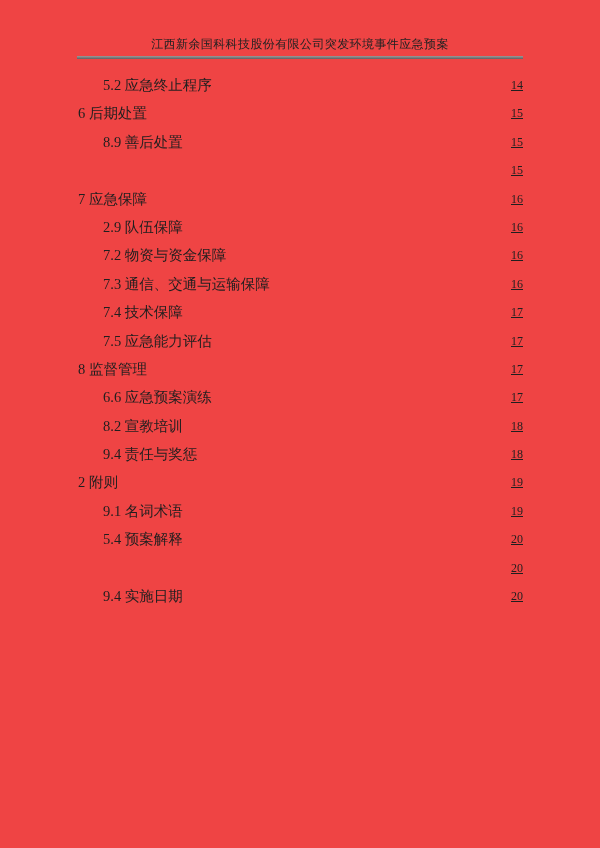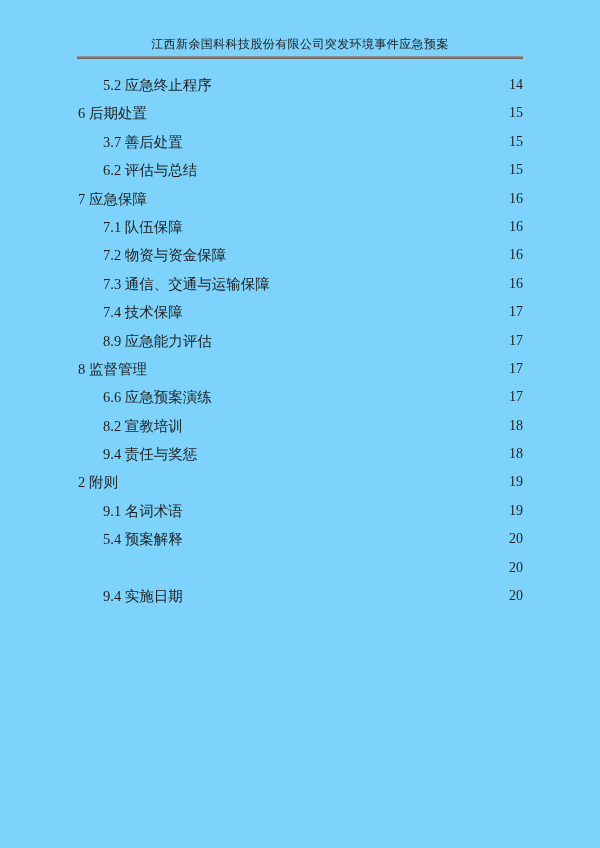--- a/index.html
+++ b/index.html
@@ -11,21 +11,21 @@
     width: 600px;
     height: 848px;
     position: relative;
     font-family: "Liberation Serif", "DejaVu Serif", serif;
     color: #1c1c1c;
     overflow: hidden;
   }
   .page {
     position: absolute;
     inset: 0;
-    background: #7dd3fc;
+    background: #ef4444;
   }
   .doc-header {
     position: absolute;
     top: 36px;
     left: 40px;
     right: 40px;
     text-align: center;
     font-size: 12px;
     color: #222222;
     letter-spacing: 0.4px;
@@ -63,78 +63,78 @@
   .toc-dots {
     flex: 1 1 auto;
     margin: 0 3px 0 4px;
     background-image: radial-gradient(circle, #3a3a3a 0.9px, rgba(0,0,0,0) 1.15px);
     background-size: 4.2px 100%;
     background-position: left center;
     background-repeat: repeat-x;
   }
   .toc-page {
     flex: 0 0 auto;
-    font-size: 14px;
+    font-size: 12px;
     text-align: right;
+    text-decoration: underline;
   }
 </style>
 </head>
 <body>
 
 <div class="page">
   <div class="doc-header">江西新余国科科技股份有限公司突发环境事件应急预案</div>
   <div class="header-rule"></div>
   <div class="toc" id="toc-list">
       <div class="toc-row level-2">
     <span class="toc-label">5.2 应急终止程序</span>
     <span class="toc-dots"></span>
     <span class="toc-page">14</span>
   </div>
       <div class="toc-row level-1">
     <span class="toc-label">6 后期处置</span>
     <span class="toc-dots"></span>
     <span class="toc-page">15</span>
   </div>
       <div class="toc-row level-2">
-    <span class="toc-label">3.7 善后处置</span>
+    <span class="toc-label">8.9 善后处置</span>
     <span class="toc-dots"></span>
     <span class="toc-page">15</span>
   </div>
       <div class="toc-row level-2">
-    <span class="toc-label">6.2 评估与总结</span>
     <span class="toc-dots"></span>
     <span class="toc-page">15</span>
   </div>
       <div class="toc-row level-1">
     <span class="toc-label">7 应急保障</span>
     <span class="toc-dots"></span>
     <span class="toc-page">16</span>
   </div>
       <div class="toc-row level-2">
-    <span class="toc-label">7.1 队伍保障</span>
+    <span class="toc-label">2.9 队伍保障</span>
     <span class="toc-dots"></span>
     <span class="toc-page">16</span>
   </div>
       <div class="toc-row level-2">
     <span class="toc-label">7.2 物资与资金保障</span>
     <span class="toc-dots"></span>
     <span class="toc-page">16</span>
   </div>
       <div class="toc-row level-2">
     <span class="toc-label">7.3 通信、交通与运输保障</span>
     <span class="toc-dots"></span>
     <span class="toc-page">16</span>
   </div>
       <div class="toc-row level-2">
     <span class="toc-label">7.4 技术保障</span>
     <span class="toc-dots"></span>
     <span class="toc-page">17</span>
   </div>
       <div class="toc-row level-2">
-    <span class="toc-label">8.9 应急能力评估</span>
+    <span class="toc-label">7.5 应急能力评估</span>
     <span class="toc-dots"></span>
     <span class="toc-page">17</span>
   </div>
       <div class="toc-row level-1">
     <span class="toc-label">8 监督管理</span>
     <span class="toc-dots"></span>
     <span class="toc-page">17</span>
   </div>
       <div class="toc-row level-2">
     <span class="toc-label">6.6 应急预案演练</span>

